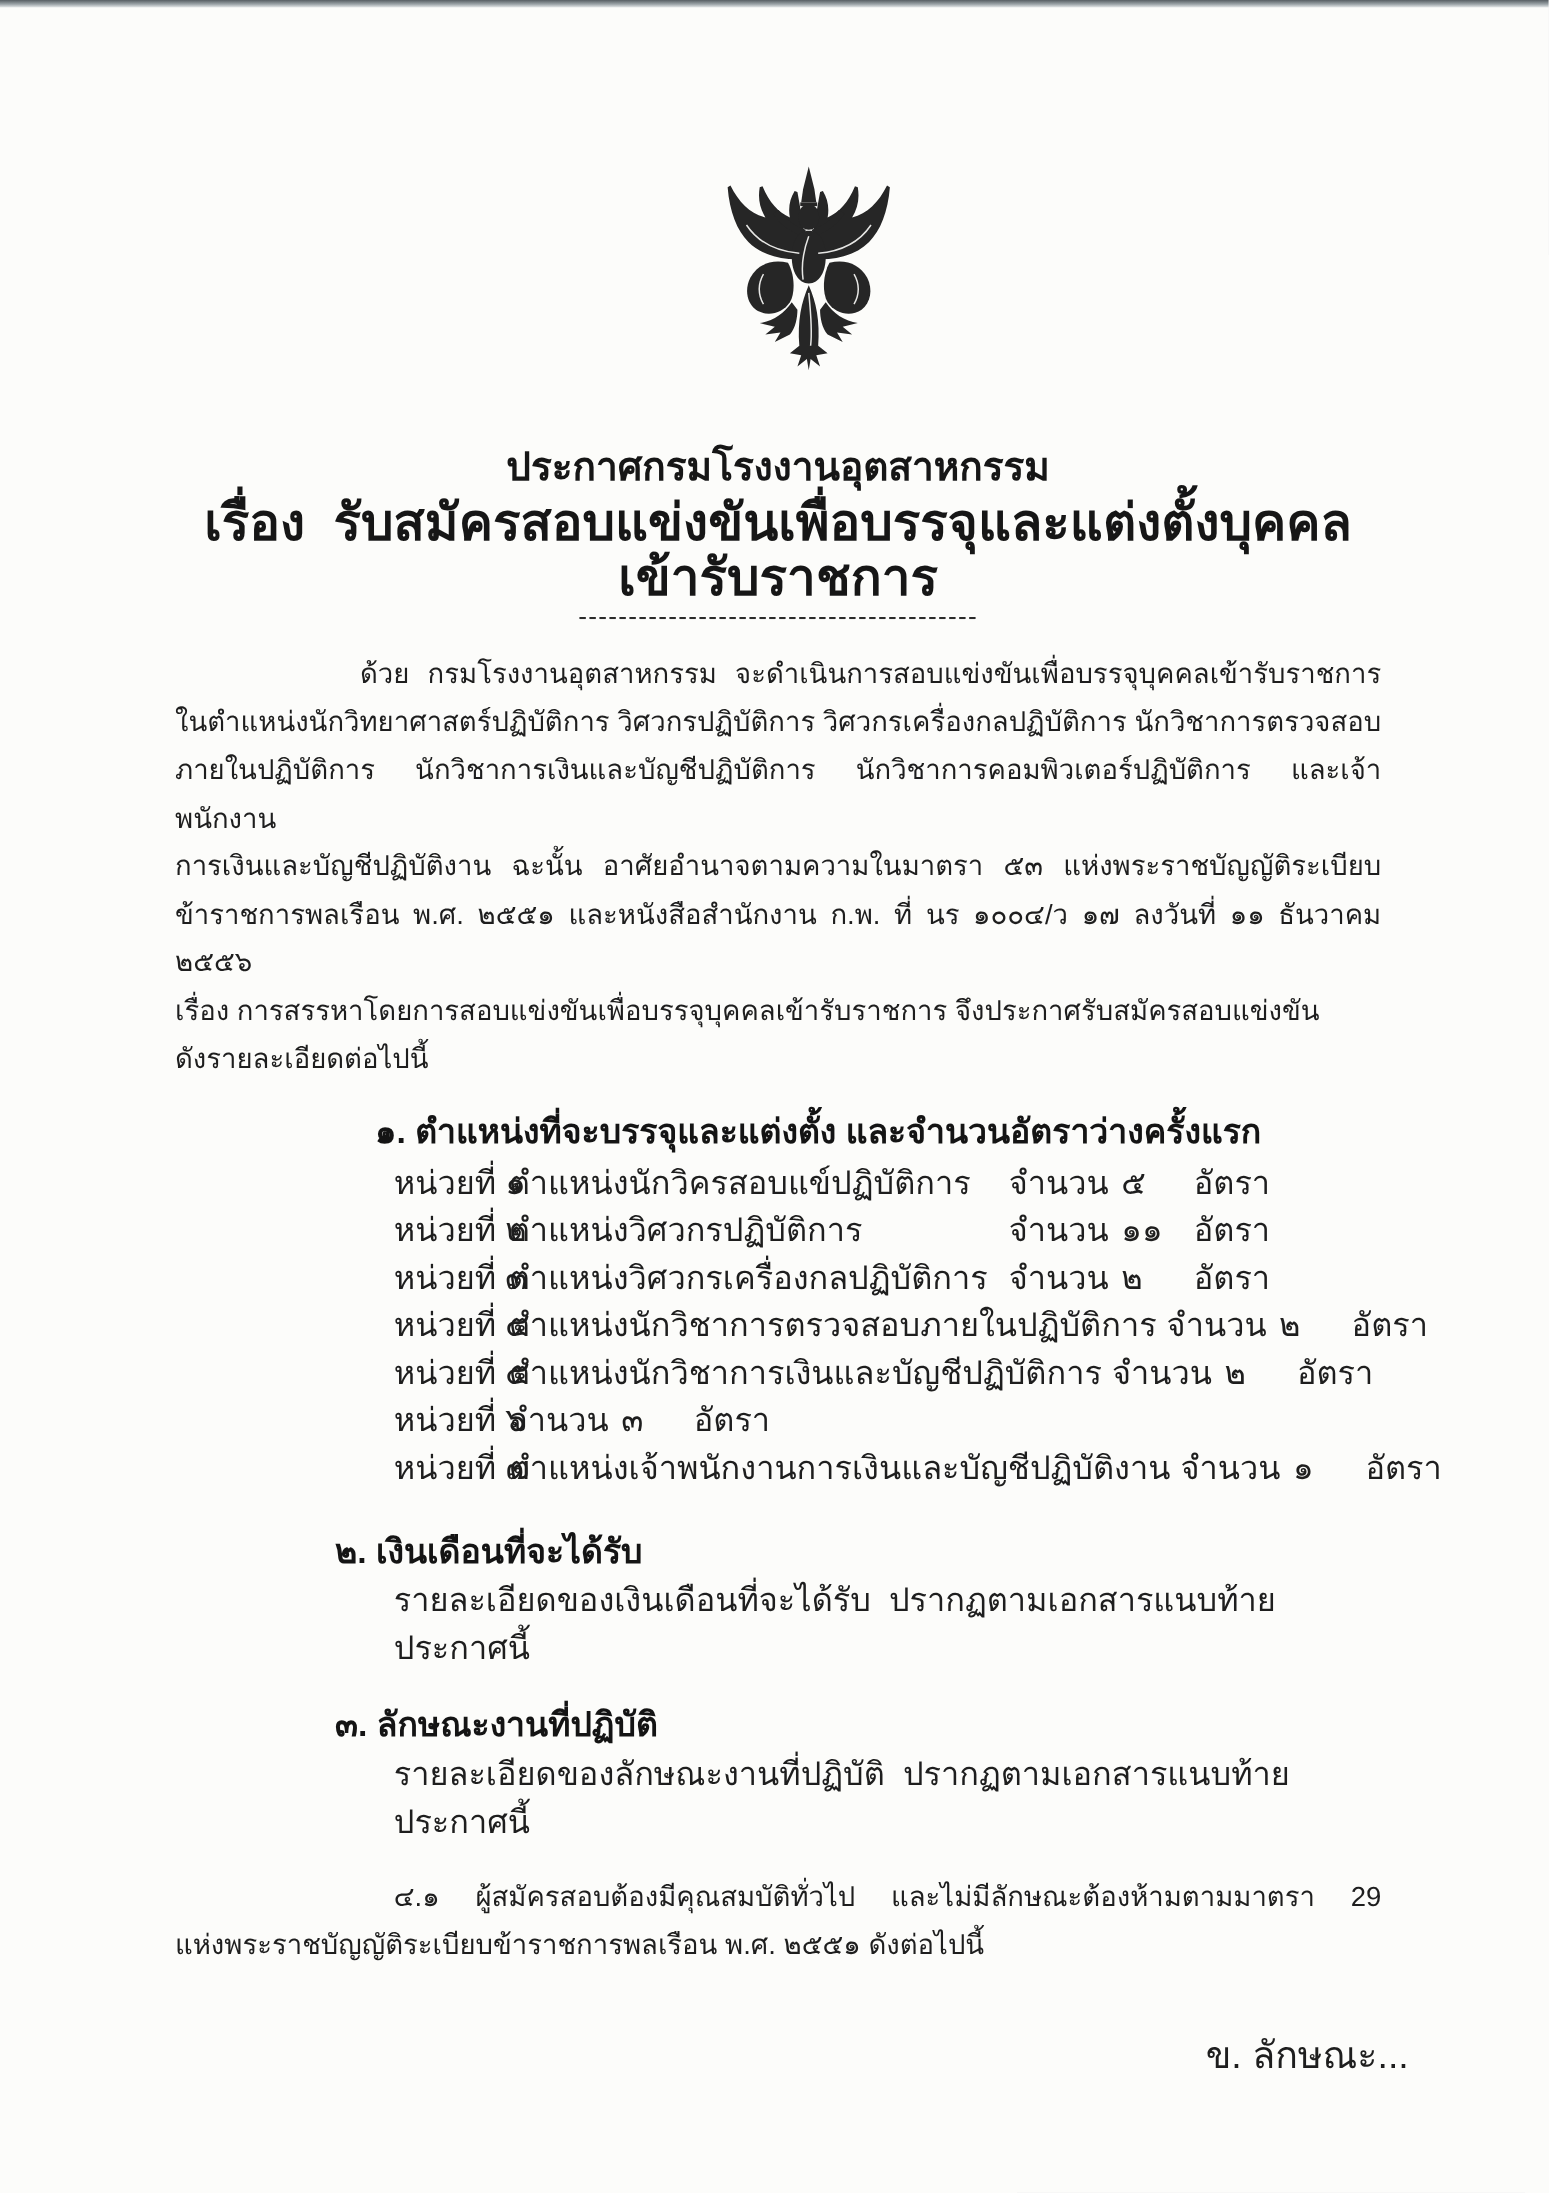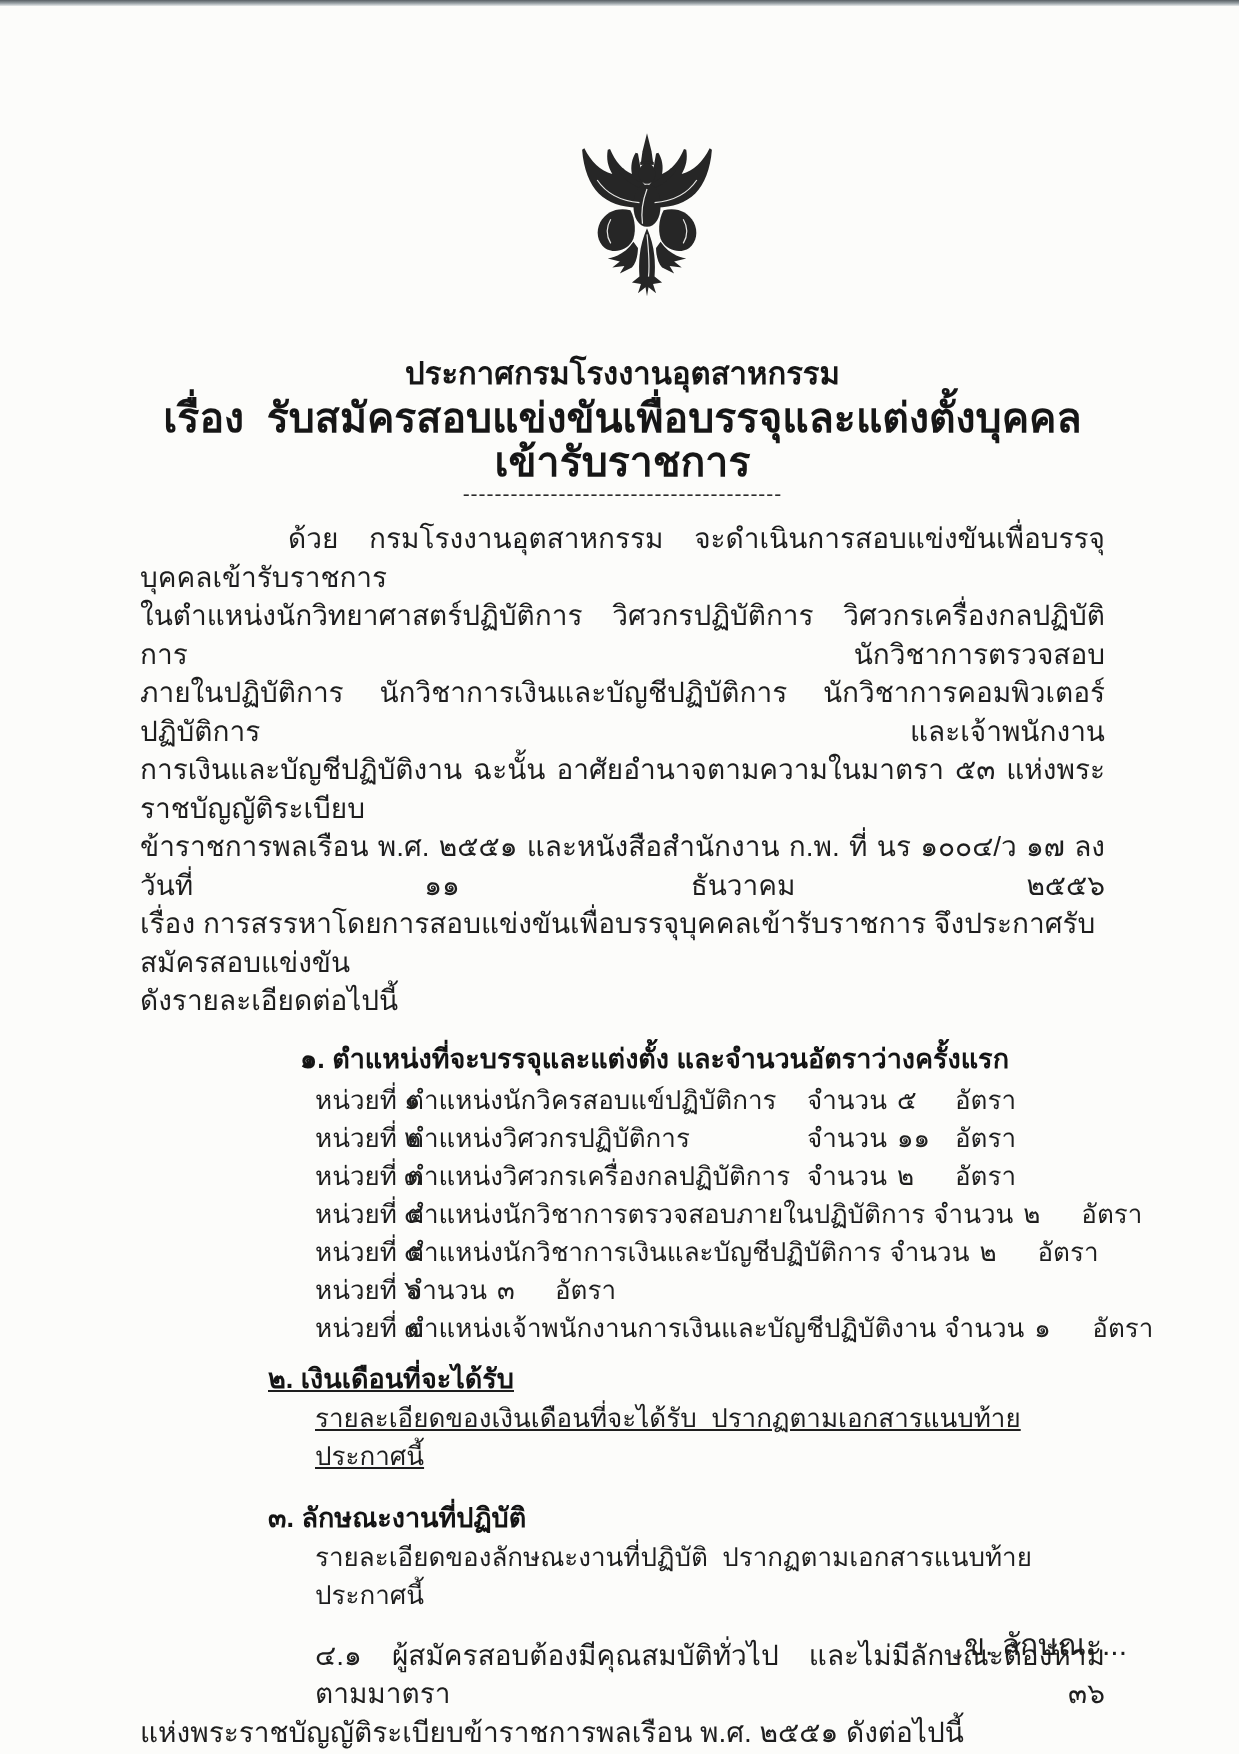--- a/index.html
+++ b/index.html
@@ -37,21 +37,21 @@
     font-size:41px;font-weight:700;line-height:44px;
     white-space:pre-wrap;
     color:#161616;
   }
   .divider{
     text-align:center;
     font-size:21px;line-height:20px;letter-spacing:1px;
     color:#2a2a2a;
   }
   .b-line{
-    font-size:28px;line-height:38.5px;
+    font-size:22px;line-height:38.5px;
     white-space:pre-wrap;
   }
   .b-line.j{
     white-space:normal;
     text-align:justify;text-align-last:justify;
     -moz-text-align-last:justify;
   }
   .b-line.indent{text-indent:148px;}
   .intro{margin-top:16px;}
   .sec-heading{
@@ -61,21 +61,21 @@
   }
   #sec1 .sec-heading{margin-left:160px;margin-top:18px;}
   .pos-table{margin-left:175px;margin-top:2px;}
   .pos-row{display:flex;font-size:26px;line-height:38px;white-space:pre;}
   .col-unit{width:92px;flex:0 0 auto;}
   .col-pos{min-width:392px;flex:0 0 auto;padding-right:8px;}
   .col-qty{width:90px;flex:0 0 auto;}
   .col-count{width:58px;flex:0 0 auto;}
   .col-suffix{flex:0 0 auto;}
   .sec-block .sec-heading{margin-left:128px;}
-  #sec2{margin-top:12px;text-decoration:underline;}
+  #sec2{margin-top:28px;}
   #sec3{margin-top:22px;}
   #sec4{margin-top:22px;}
   .sec-body{
     margin-left:175px;
     font-size:26px;line-height:38.5px;
     white-space:pre-wrap;
   }
   .quals{margin-top:0;}
   .ql-a{margin-left:175px;}
   .ql-flush{margin-left:0;}
@@ -209,21 +209,21 @@
     </div>
 
     <div id="sec3" class="sec-block">
       <div class="sec-heading">๓. ลักษณะงานที่ปฏิบัติ</div>
       <div class="sec-body b-line">รายละเอียดของลักษณะงานที่ปฏิบัติ  ปรากฏตามเอกสารแนบท้ายประกาศนี้</div>
     </div>
 
     <div id="sec4" class="sec-block">
       <div class="quals">
 
-          <div class="b-line ql-a j">๔.๑ ผู้สมัครสอบต้องมีคุณสมบัติทั่วไป และไม่มีลักษณะต้องห้ามตามมาตรา ๓๖</div>
+          <div class="b-line ql-a j">๔.๑ ผู้สมัครสอบต้องมีคุณสมบัติทั่วไป และไม่มีลักษณะต้องห้ามตามมาตรา 29</div>
 
           <div class="b-line ql-flush">แห่งพระราชบัญญัติระเบียบข้าราชการพลเรือน พ.ศ. ๒๕๕๑ ดังต่อไปนี้</div>
 
         </div>
     </div>
 
   </div>
 
   <div class="footer-note">ข. ลักษณะ...</div>
 </div>

